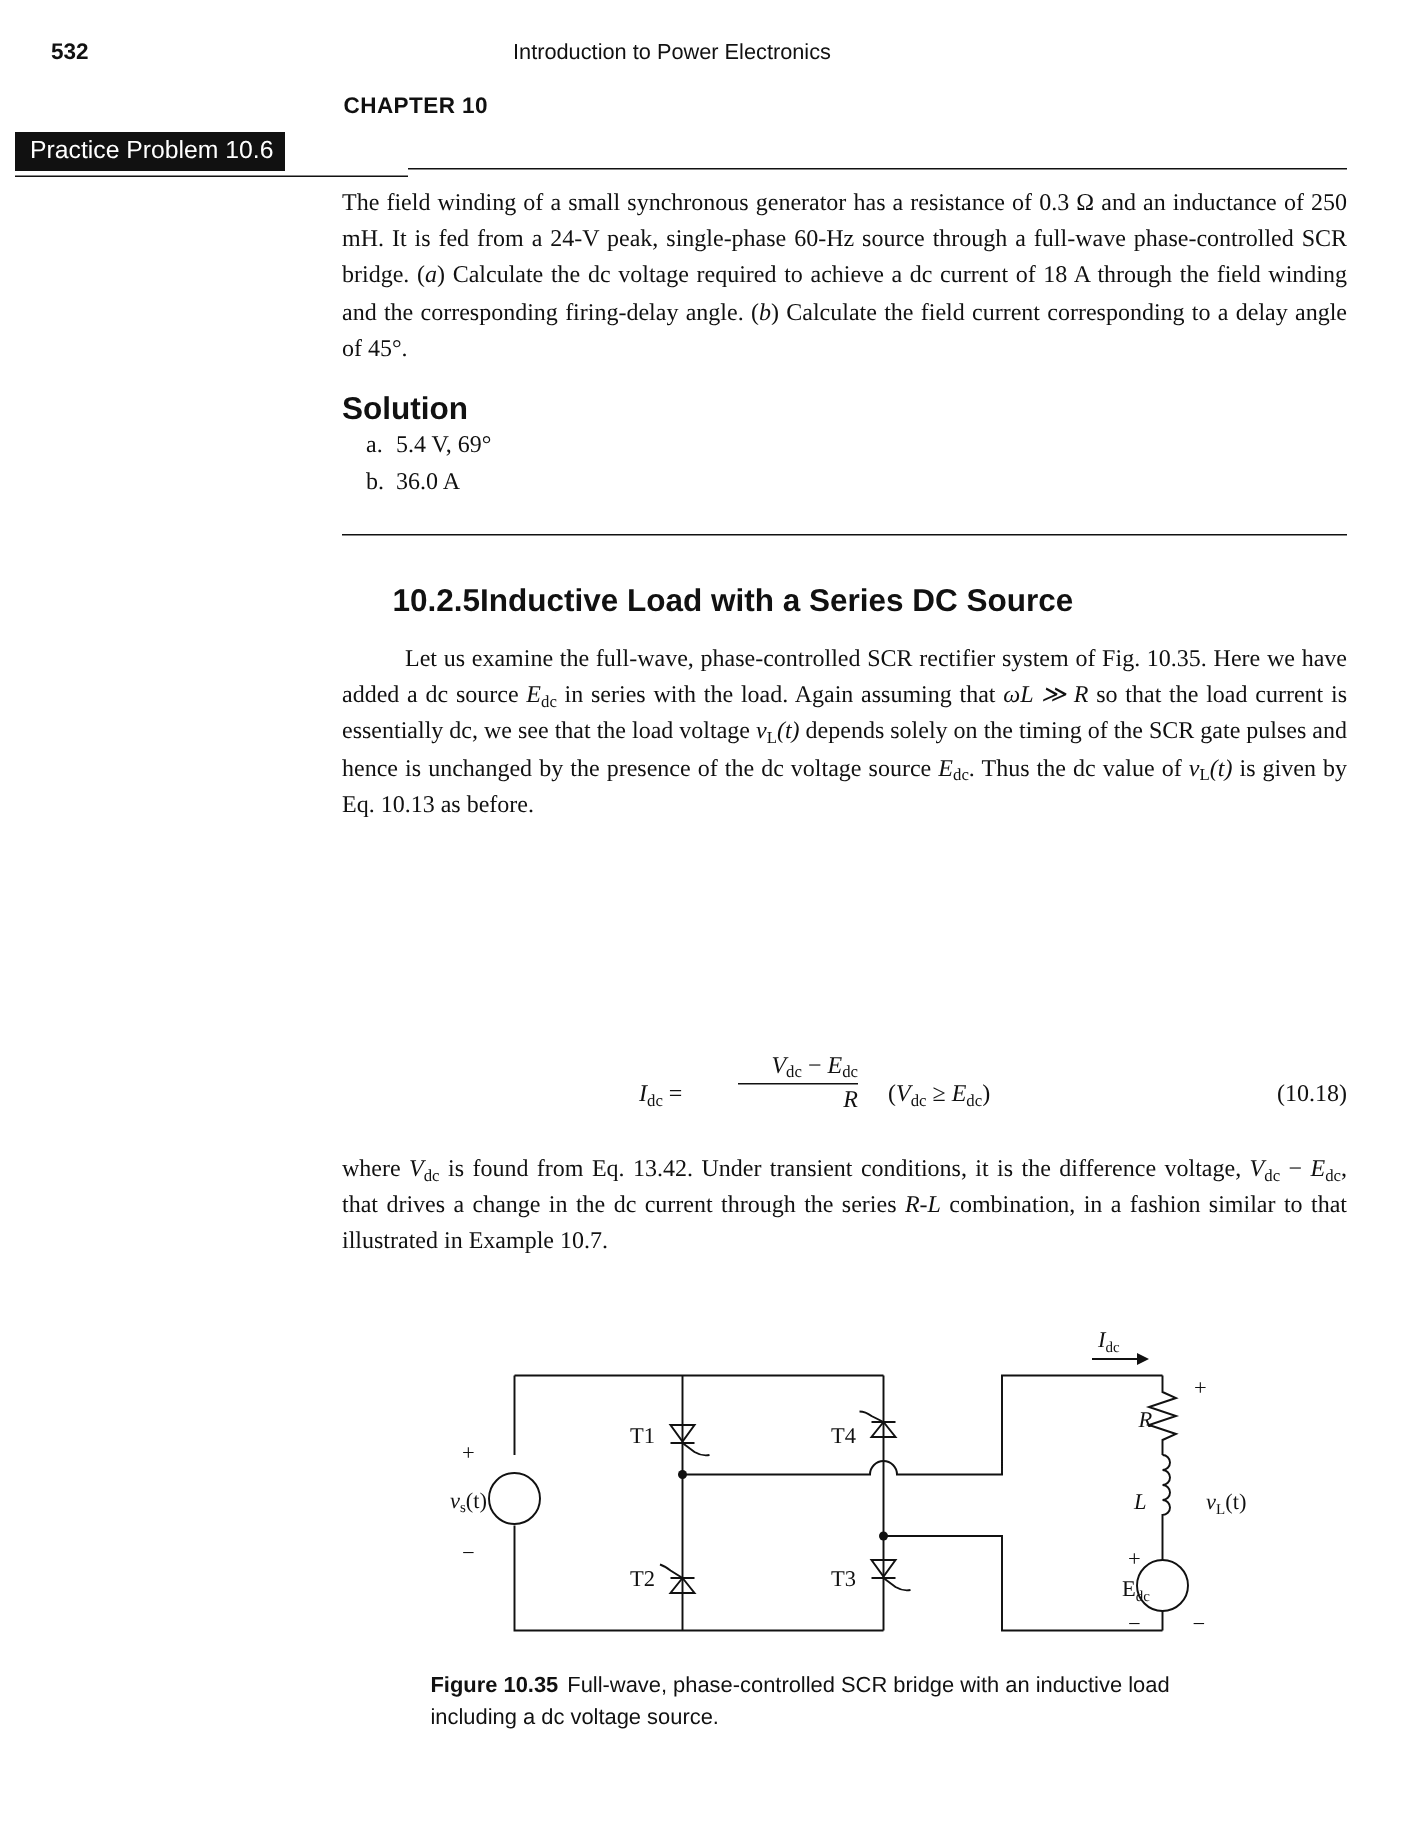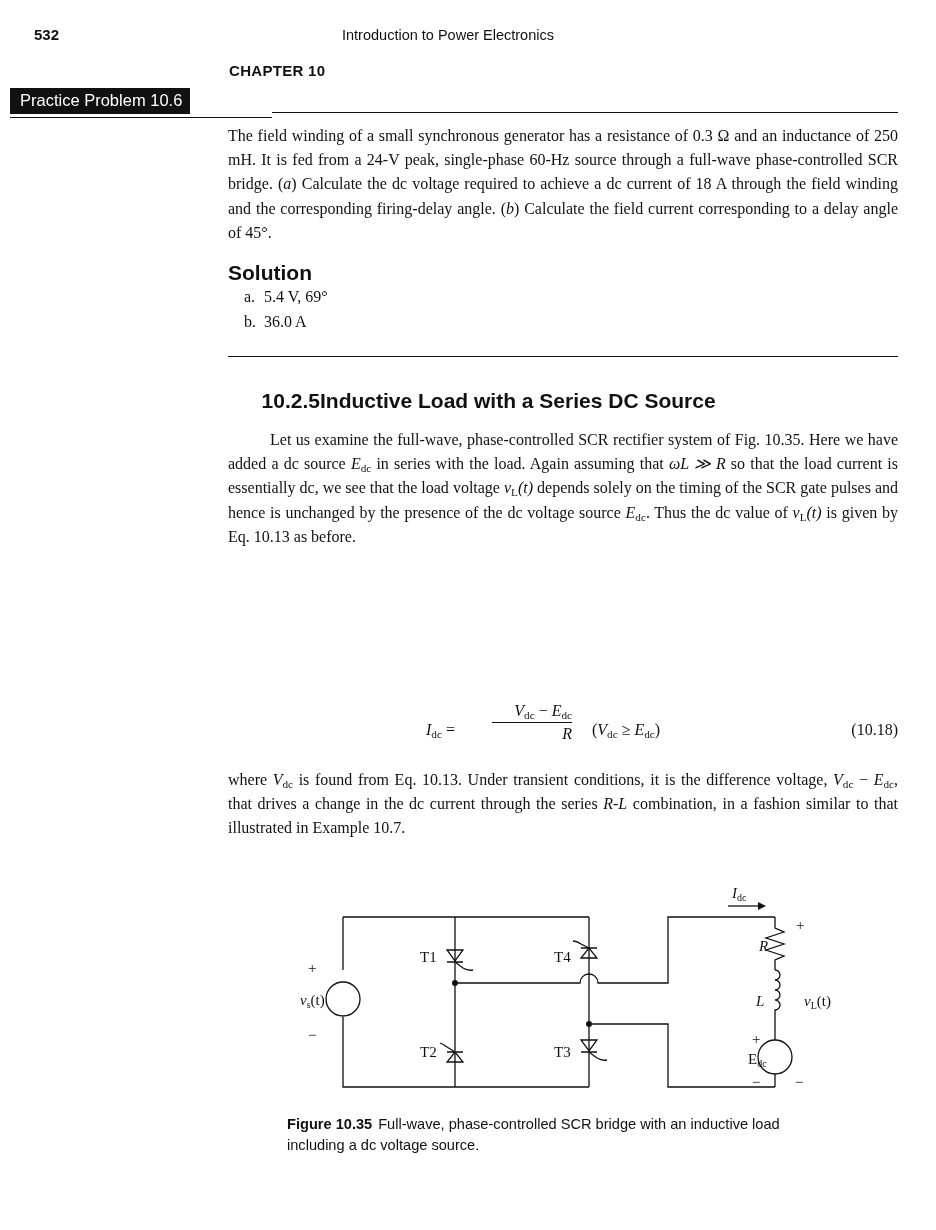--- a/index.html
+++ b/index.html
@@ -71,21 +71,21 @@
   <span class="eq-lhs"><i>I</i><sub>dc</sub> =</span>
   <span class="eq-frac">
     <span class="num"><i>V</i><sub>dc</sub><span> − </span><i>E</i><sub>dc</sub></span>
     <span class="den"><i>R</i></span>
   </span>
   <span class="eq-cond">(<i>V</i><sub>dc</sub> <span>≥</span> <i>E</i><sub>dc</sub>)</span>
   <span class="eq-num">(10.18)</span>
 </div>
 
 <div class="abs body2">
-  <div class="para"><span>where </span><i>V</i><sub>dc</sub><span> is found from Eq. 10.13. Under transient conditions, it is the difference voltage, </span><i>V</i><sub>dc</sub><span> − </span><i>E</i><sub>dc</sub><span>, that drives a change in the dc current through the series </span><i>R-L</i><span> combination, in a fashion similar to that illustrated in Example 10.7.</span></div>
+  <div class="para"><span>where </span><i>V</i><sub>dc</sub><span> is found from Eq. 13.42. Under transient conditions, it is the difference voltage, </span><i>V</i><sub>dc</sub><span> − </span><i>E</i><sub>dc</sub><span>, that drives a change in the dc current through the series </span><i>R-L</i><span> combination, in a fashion similar to that illustrated in Example 10.7.</span></div>
 </div>
 
 <svg class="abs" style="left:290px; top:870px;" width="560" height="230" viewBox="290 870 560 230">
   <g stroke="#111" stroke-width="1.3" fill="none">
 
     <path d="M343 917 H589 M343 917 V970 M343 1017 V1087 H589"></path>
     <circle cx="343" cy="999" r="17"></circle>
 
     <path d="M455 917 V1087"></path>
 

